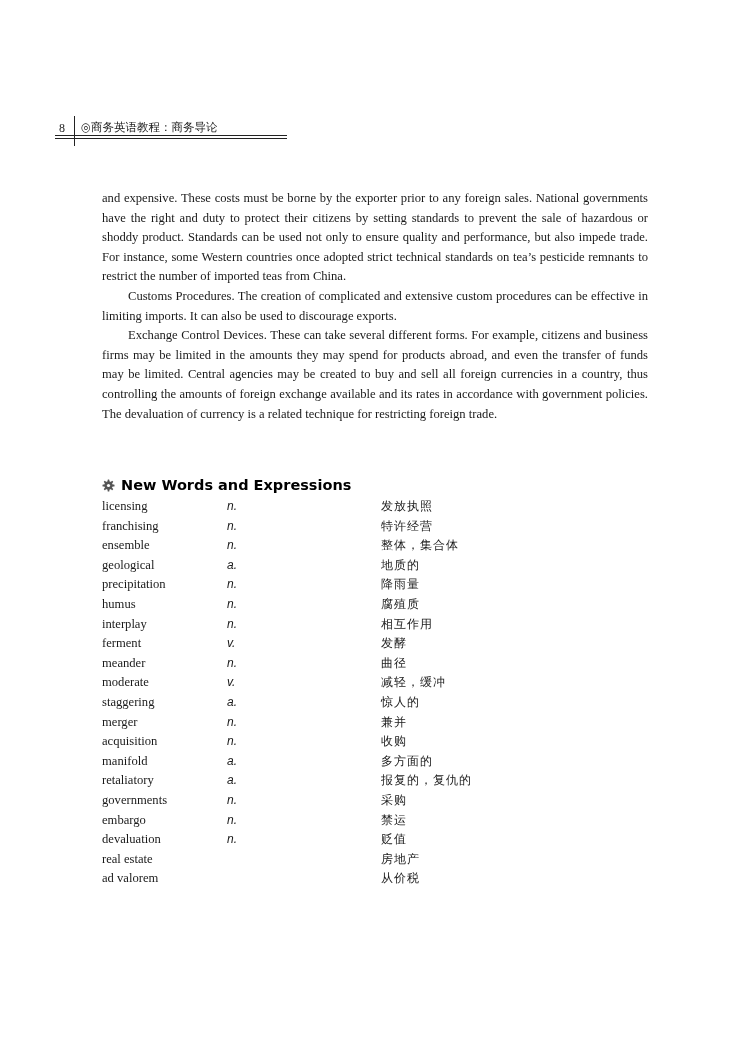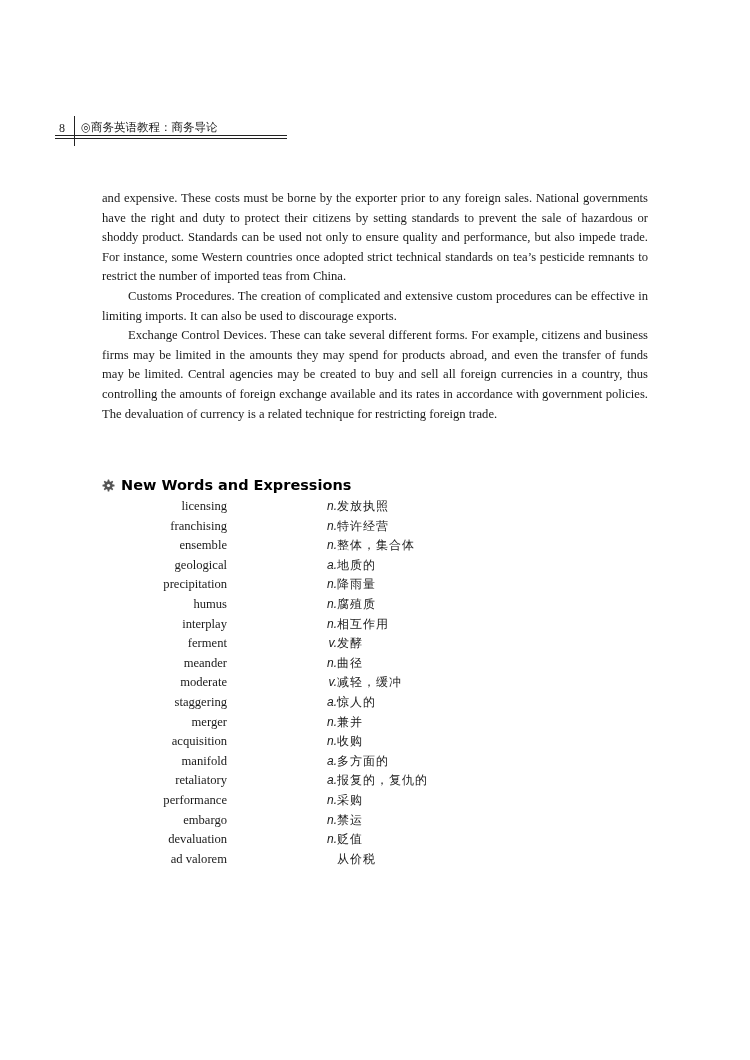--- a/index.html
+++ b/index.html
@@ -104,36 +104,36 @@
       position: absolute;
       left: 102px;
       top: 497px;
       width: 400px;
     }
     .vocab-row {
       display: flex;
       height: 19.6px;
       line-height: 19.6px;
       font-size: 12.6px;
-      text-align: right;
     }
     .vocab-word {
       width: 125px;
       font-family: "Liberation Serif", serif;
     }
     .vocab-pos {
       width: 110px;
       font-family: "Liberation Sans", sans-serif;
       font-style: italic;
       font-size: 12px;
     }
     .vocab-meaning {
       font-family: "DejaVu Serif", serif;
       font-size: 12px;
       letter-spacing: 1px;
+      margin-left: 44px;
     }
   </style>
 </head>
 <body>
 
 <div class="header">
   <span class="page-number">8</span>
   <div class="header-vline"></div>
   <span class="running-title">◎商务英语教程：商务导论</span>
   <div class="header-rule-1"></div>
@@ -236,32 +236,37 @@
       <span class="vocab-word">manifold</span>
       <span class="vocab-pos">a.</span>
       <span class="vocab-meaning">多方面的</span>
     </div>
     <div class="vocab-row">
       <span class="vocab-word">retaliatory</span>
       <span class="vocab-pos">a.</span>
       <span class="vocab-meaning">报复的，复仇的</span>
     </div>
     <div class="vocab-row">
-      <span class="vocab-word">performance</span>
+      <span class="vocab-word">governments</span>
       <span class="vocab-pos">n.</span>
       <span class="vocab-meaning">采购</span>
     </div>
     <div class="vocab-row">
       <span class="vocab-word">embargo</span>
       <span class="vocab-pos">n.</span>
       <span class="vocab-meaning">禁运</span>
     </div>
     <div class="vocab-row">
       <span class="vocab-word">devaluation</span>
       <span class="vocab-pos">n.</span>
       <span class="vocab-meaning">贬值</span>
+    </div>
+    <div class="vocab-row">
+      <span class="vocab-word">real  estate</span>
+      <span class="vocab-pos"></span>
+      <span class="vocab-meaning">房地产</span>
     </div>
     <div class="vocab-row">
       <span class="vocab-word">ad  valorem</span>
       <span class="vocab-pos"></span>
       <span class="vocab-meaning">从价税</span>
     </div>
   </div>
 
 </body></html>

